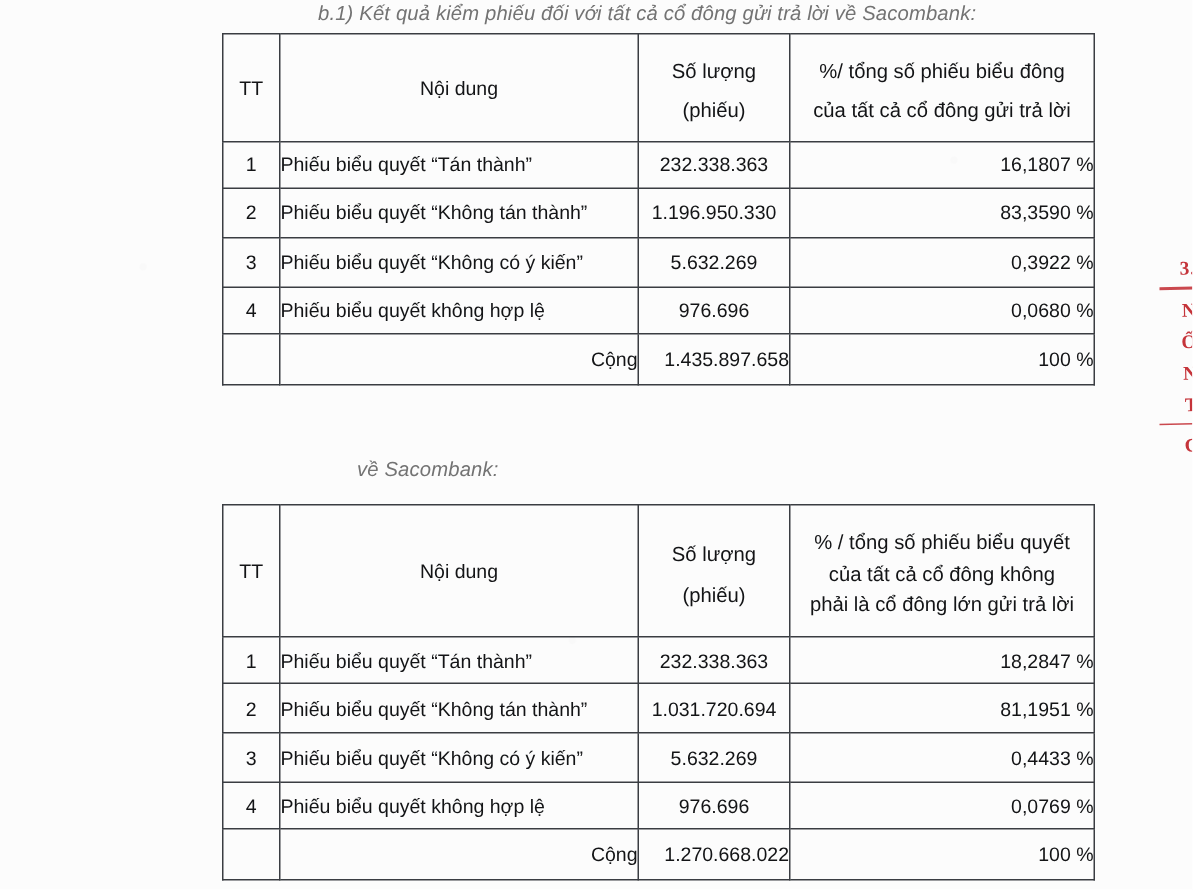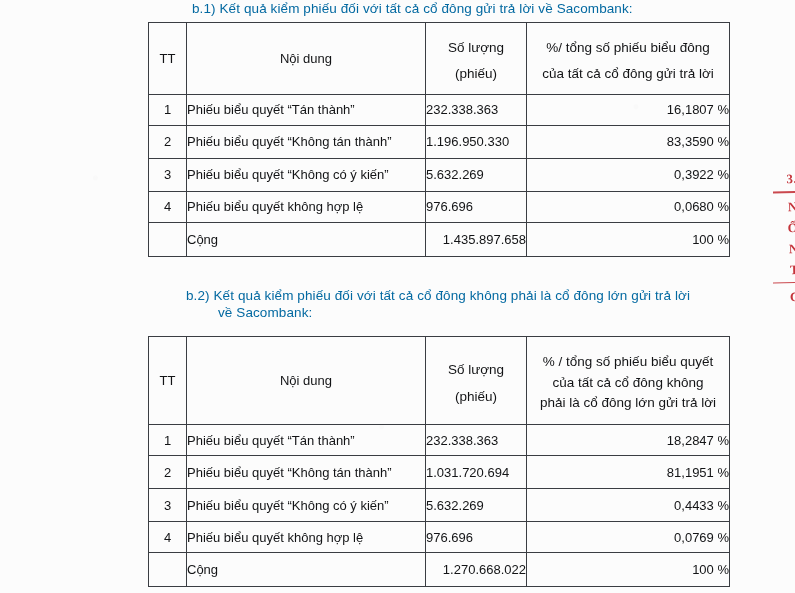--- a/index.html
+++ b/index.html
@@ -26,25 +26,27 @@
     background:
       radial-gradient(circle at 12% 30%, rgba(0,0,0,0.012) 0 2px, transparent 3px),
       radial-gradient(circle at 48% 72%, rgba(0,0,0,0.010) 0 2px, transparent 3px),
       radial-gradient(circle at 80% 18%, rgba(0,0,0,0.010) 0 2px, transparent 3px),
       radial-gradient(circle at 30% 90%, rgba(0,0,0,0.008) 0 2px, transparent 3px);
     z-index: 0;
   }
 
   .heading {
     position: absolute;
-    font-size: 13.5px;
-    color: #0369a1;
+    font-style: italic;
+    font-size: 13.5px;
+    color: #737373;
     letter-spacing: 0.1px;
     white-space: nowrap;
     z-index: 3;
+    margin-left: 20px;
   }
 
   table.vote-table {
     position: absolute;
     border-collapse: collapse;
     table-layout: fixed;
     background: transparent;
     z-index: 2;
   }
   table.vote-table td {
@@ -86,35 +88,35 @@
     text-align: center;
     font-size: 13.5px;
   }
   .cell-desc {
     text-align: left;
     padding-left: 10px;
     font-size: 13px;
     white-space: nowrap;
   }
   .cell-qty {
-    text-align: left;
+    text-align: center;
     padding-right: 9px;
     font-size: 13px;
     white-space: nowrap;
   }
   .cell-pct {
     text-align: right;
     padding-right: 12px;
     font-size: 13px;
     white-space: nowrap;
     vertical-align: bottom;
     padding-bottom: 4px;
   }
   .total-label {
-    text-align: left;
+    text-align: right;
     font-size: 13.5px;
   }
   .total-qty {
     text-align: right;
     padding-right: 9px;
     font-size: 13.5px;
     font-weight: normal;
     white-space: nowrap;
   }
   .total-pct {
@@ -219,21 +221,20 @@
       </tr>
       <tr style="height:34px;">
         <td class="cell-num"></td>
         <td class="total-label">Cộng</td>
         <td class="total-qty">1.435.897.658</td>
         <td class="total-pct">100 %</td>
       </tr>
     </tbody>
   </table>
 
-  <div class="heading" style="left:186px; top:288px;">b.2) Kết quả kiểm phiếu đối với tất cả cổ đông không phải là cổ đông lớn gửi trả lời</div>
   <div class="heading" style="left:218px; top:305px;">về Sacombank:</div>
 
   <table class="vote-table" style="left:148px; top:336px; width:581px;">
     <colgroup>
       <col class="c-tt">
         <col class="c-desc">
         <col class="c-qty">
         <col class="c-pct">
     </colgroup>
     <tbody>

